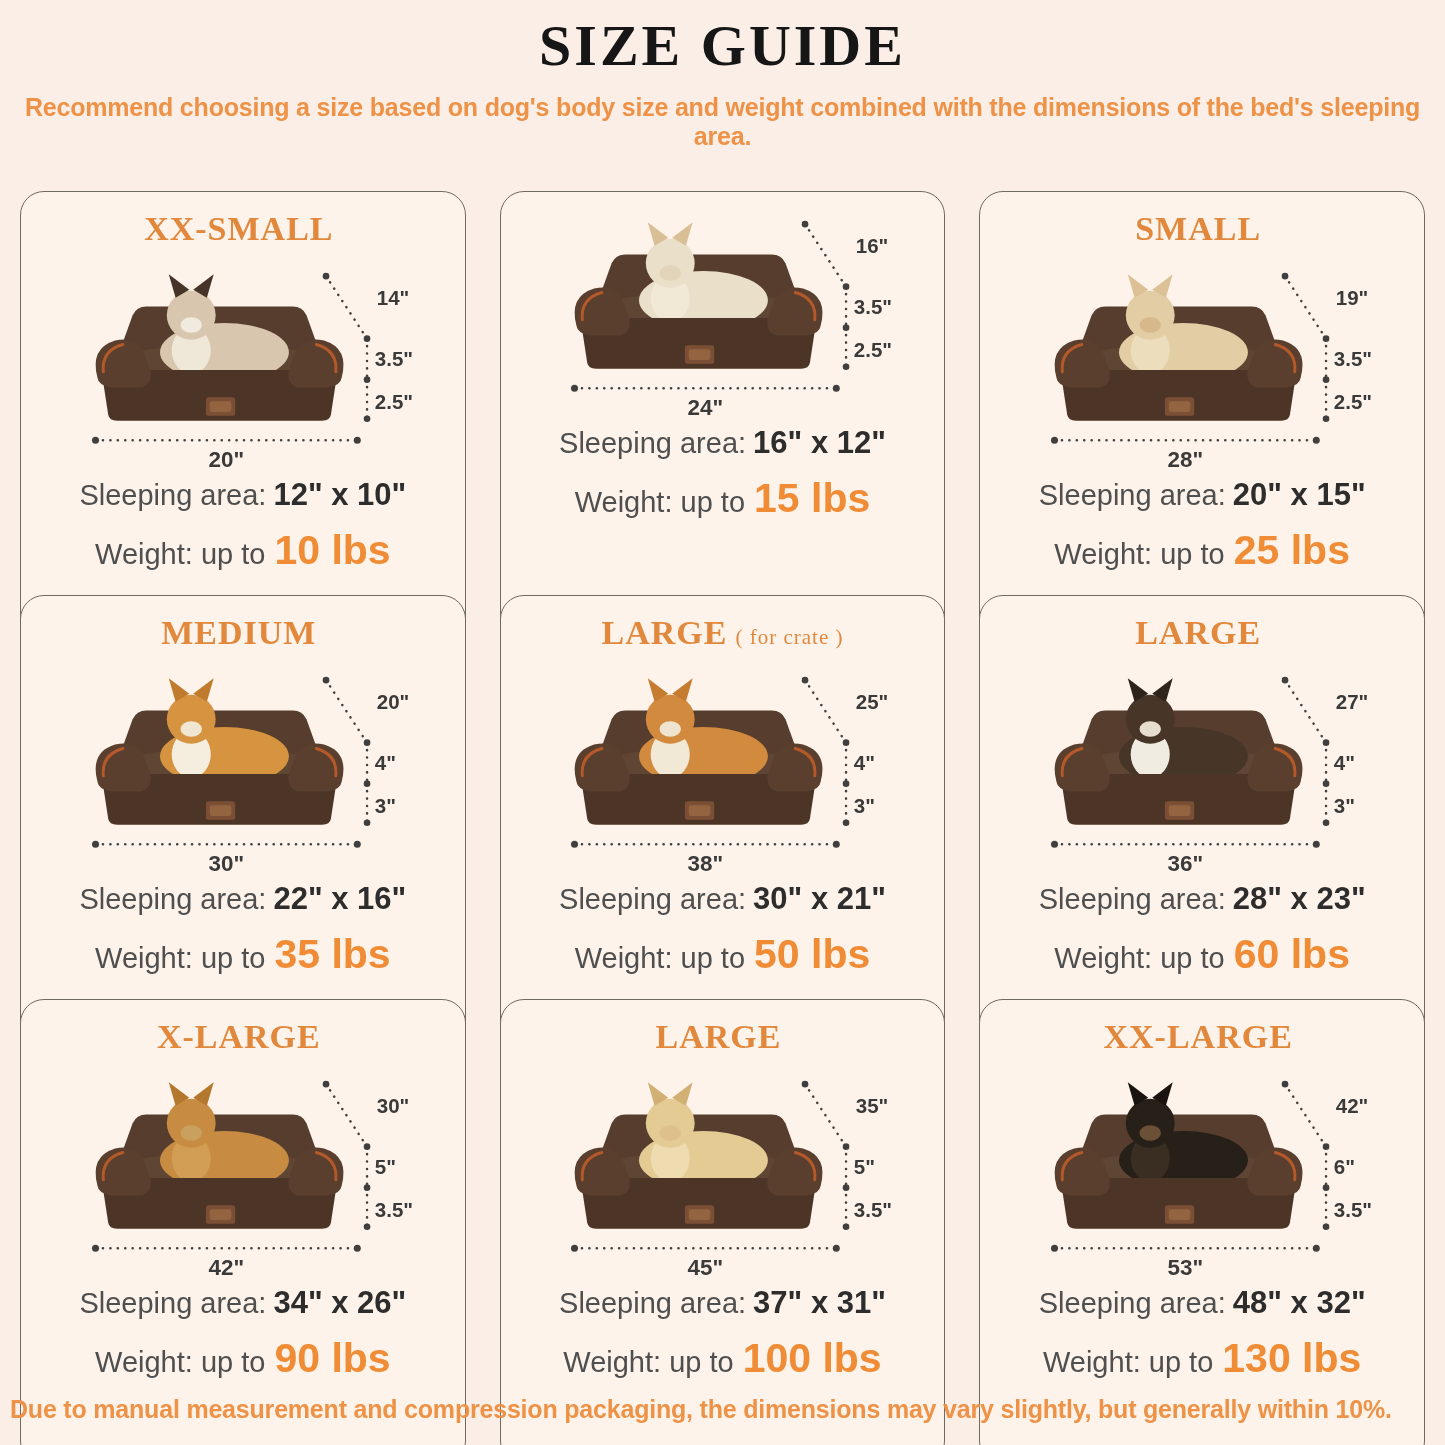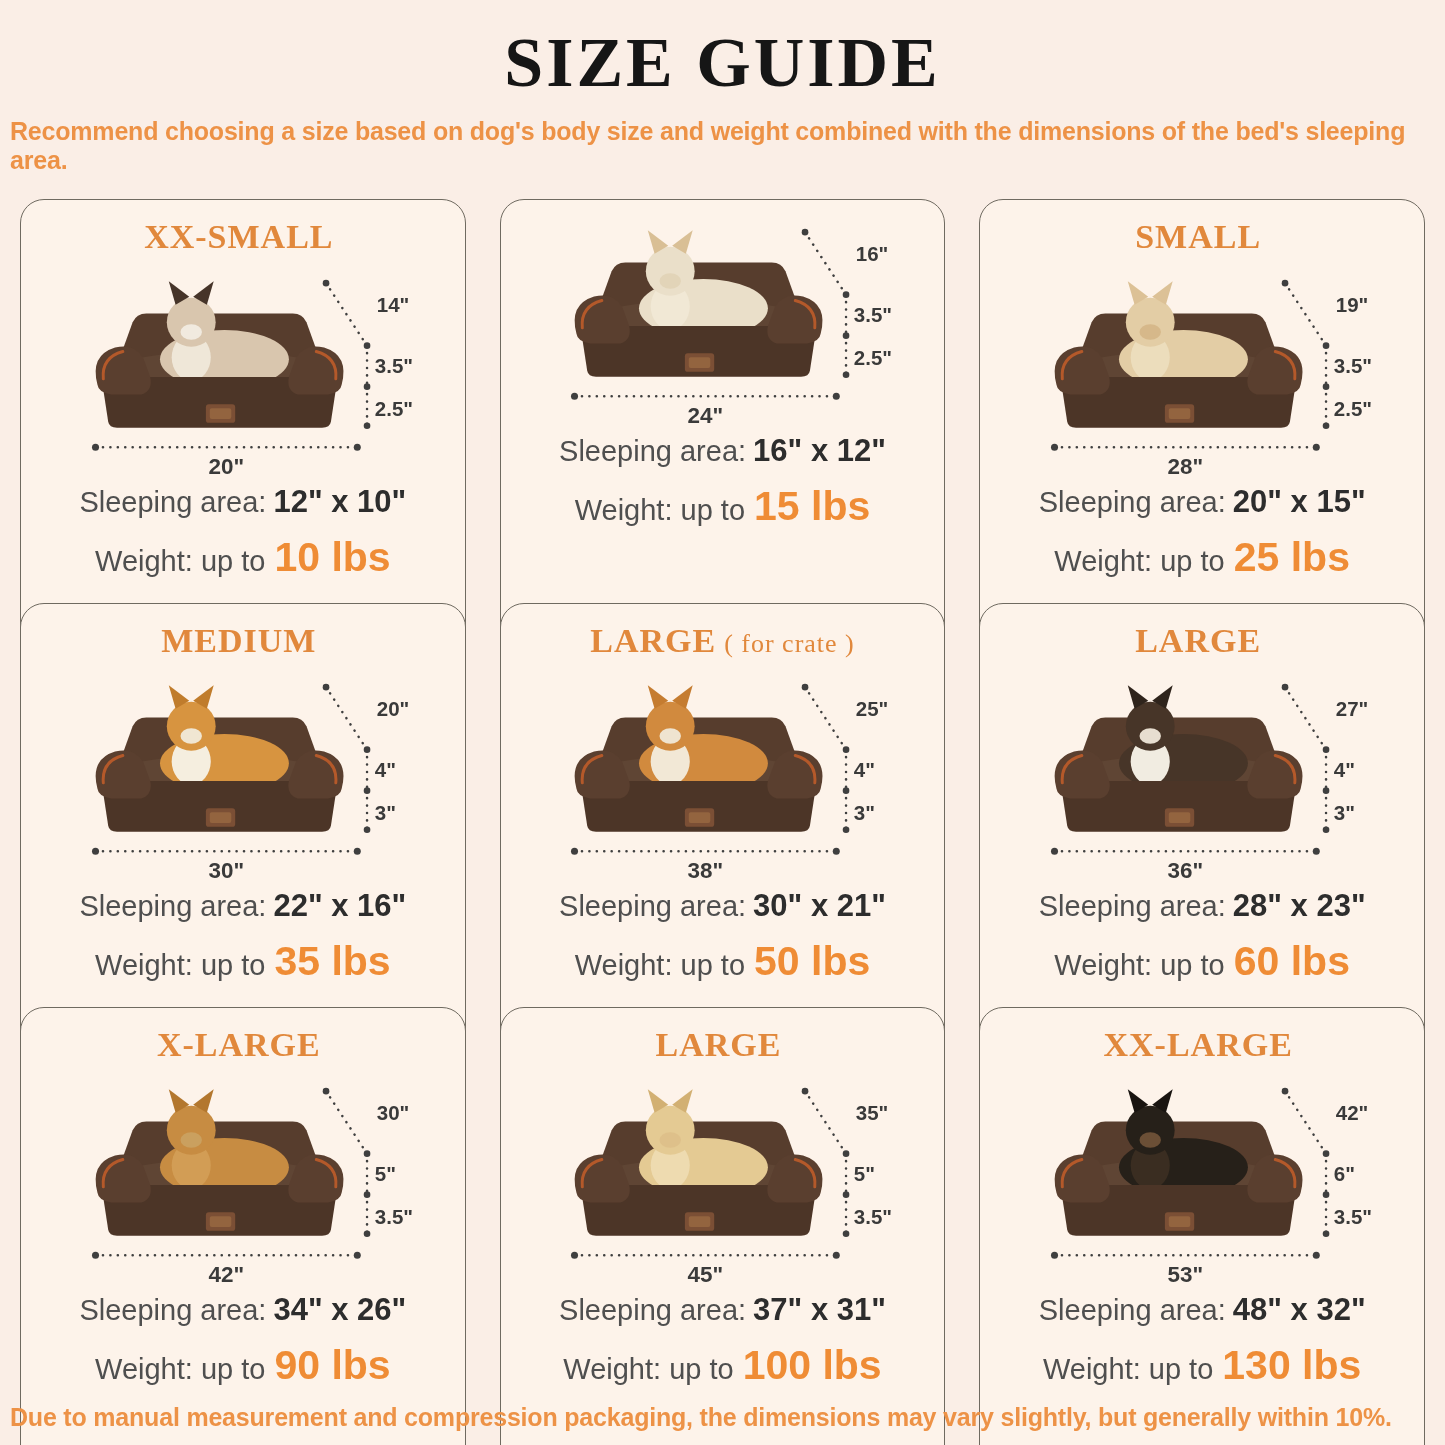--- a/index.html
+++ b/index.html
@@ -4,45 +4,45 @@
 <style>
   html,body{margin:0;padding:0;}
   body{
     width:1445px;height:1445px;overflow:hidden;
     background:#faeee6;
     font-family:"Liberation Sans", sans-serif;
     -webkit-font-smoothing:antialiased;
   }
   .page{width:1445px;height:1445px;position:relative;}
   h1.page-title{
-    margin:23px 0 0;text-align:center;
+    margin:12px 0 0;text-align:center;
     font-family:"Liberation Serif", serif;font-weight:bold;
-    font-size:70px;letter-spacing:3px;color:#161616;
+    font-size:58px;letter-spacing:3px;color:#161616;
   }
   p.subtitle{
-    margin:14px 10px 24px;text-align:left;
+    margin:14px 10px 40px;text-align:center;
     font-weight:bold;font-size:25px;letter-spacing:-0.2px;color:#ed9246;
   }
   .grid{
     margin:0 20px;
     display:grid;grid-template-columns:repeat(3,1fr);
     grid-template-rows:repeat(3,366px);
     column-gap:34px;row-gap:38px;
   }
   .card{
     box-sizing:border-box;height:466px;
     background:#fdf3ea;border:1.5px solid #6f6a60;border-radius:24px;
     text-align:center;padding-top:10px;overflow:hidden;
   }
   .card-title{
     margin:6px 0 0;line-height:42px;
     font-family:"Liberation Serif", serif;font-weight:bold;
     font-size:34px;letter-spacing:1px;color:#e1883c;
   }
-  .title-suffix{font-weight:normal;font-size:26px;margin-left:8px;}
+  .title-suffix{font-weight:normal;font-size:21px;margin-left:8px;}
   .fig{display:block;width:420px;height:216px;margin:4px auto 0;}
   .dotline{stroke:#3f3f3f;stroke-width:2.6;fill:none;
     stroke-dasharray:0.1 7.5;stroke-linecap:round;}
   .dot{fill:#3f3f3f;}
   .dimtext{font:bold 21px "Liberation Sans", sans-serif;fill:#3a3a3a;}
   .widthtext{font-size:23px;}
   p.sleep{margin:2px 0 0;line-height:38px;font-size:29px;color:#4f4f4f;}
   p.sleep .val{font-weight:bold;color:#2d2d2d;font-size:31px;margin-left:7px;}
   p.weight{margin:12px;line-height:48px;font-size:29px;color:#4f4f4f;}
   p.weight .wval{font-weight:bold;color:#ef8c35;font-size:41px;margin-left:9px;}

